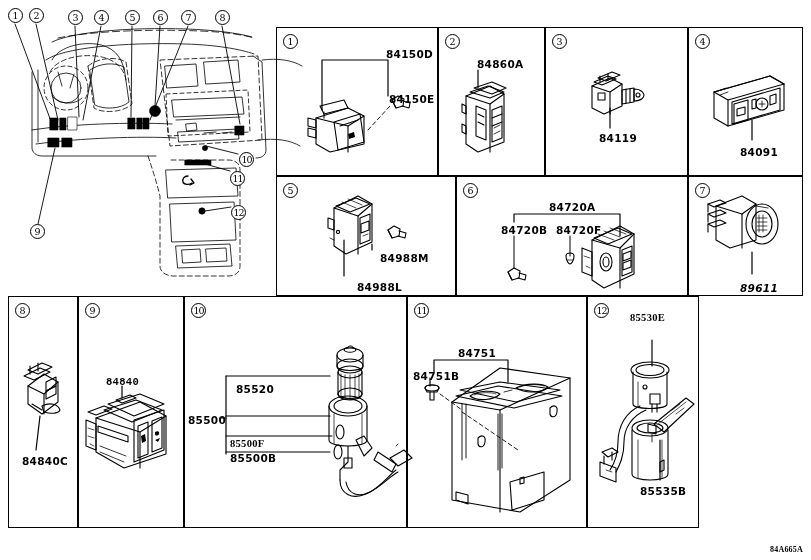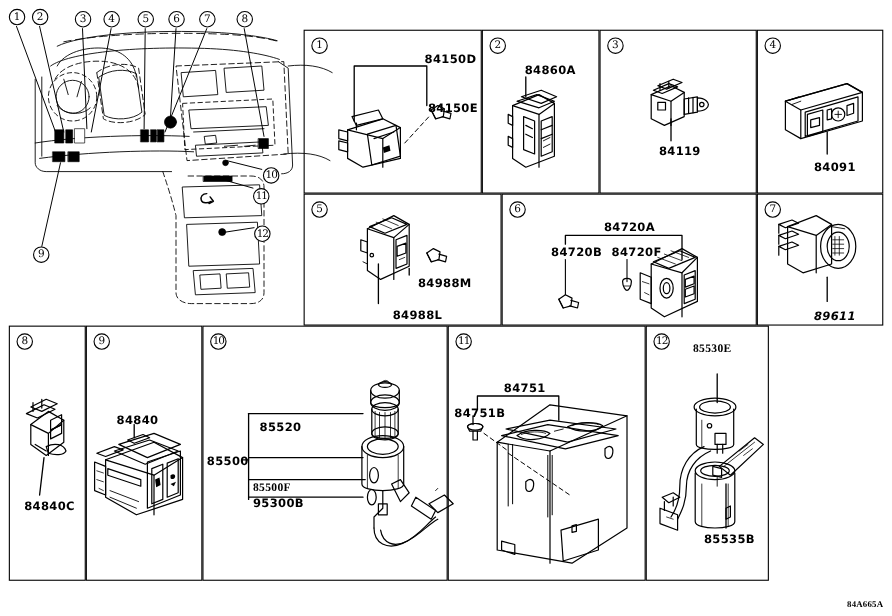--- a/index.html
+++ b/index.html
@@ -530,25 +530,25 @@
       <div class="partnum" style="left: 477px; top: 58px;">84860A</div>
       <div class="partnum" style="left: 599px; top: 132px; text-align: right;">84119</div>
       <div class="partnum" style="left: 740px; top: 146px;">84091</div>
       <div class="partnum" style="left: 380px; top: 252px;">84988M</div>
       <div class="partnum" style="left: 357px; top: 281px;">84988L</div>
       <div class="partnum" style="left: 549px; top: 201px;">84720A</div>
       <div class="partnum" style="left: 501px; top: 224px;">84720B</div>
       <div class="partnum" style="left: 556px; top: 224px;">84720F</div>
       <div class="partnum" style="left: 740px; top: 282px; font-style: italic;">89611</div>
       <div class="partnum" style="left: 22px; top: 455px;">84840C</div>
-      <div class="partnum" style="left: 106px; top: 376px;">84840</div>
+      <div class="partnum" style="left: 106px; top: 376px; font-family: Liberation Mono, monospace;">84840</div>
       <div class="partnum" style="left: 236px; top: 372px; margin-top: 11px;">85520</div>
       <div class="partnum" style="left: 188px; top: 414px;">85500</div>
       <div class="partnum" style="left: 230px; top: 438px; font-family: Liberation Serif, serif;">85500F</div>
-      <div class="partnum" style="left: 230px; top: 452px;">95300B</div>
+      <div class="partnum" style="left: 230px; top: 452px;">85500B</div>
       <div class="partnum" style="left: 458px; top: 347px;">84751</div>
       <div class="partnum" style="left: 413px; top: 370px;">84751B</div>
       <div class="partnum" style="left: 630px; top: 312px; font-family: Liberation Serif, serif;">85530E</div>
       <div class="partnum" style="left: 640px; top: 485px;">85535B</div>
     </div>
 
   <div class="footer-code">84A665A</div>
 
 </div>
 

